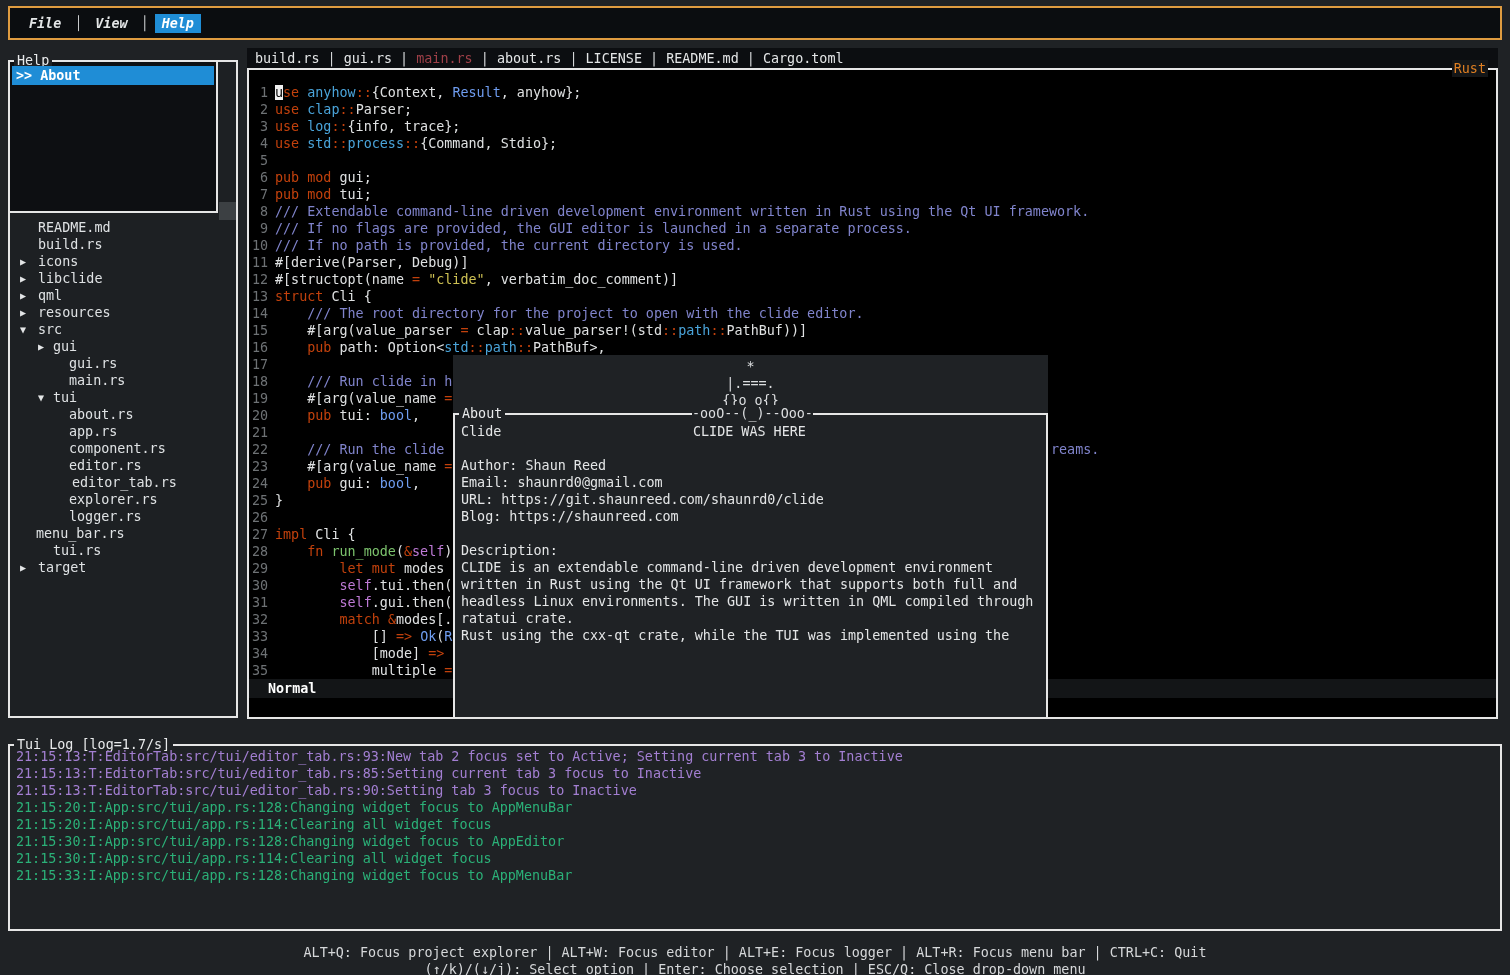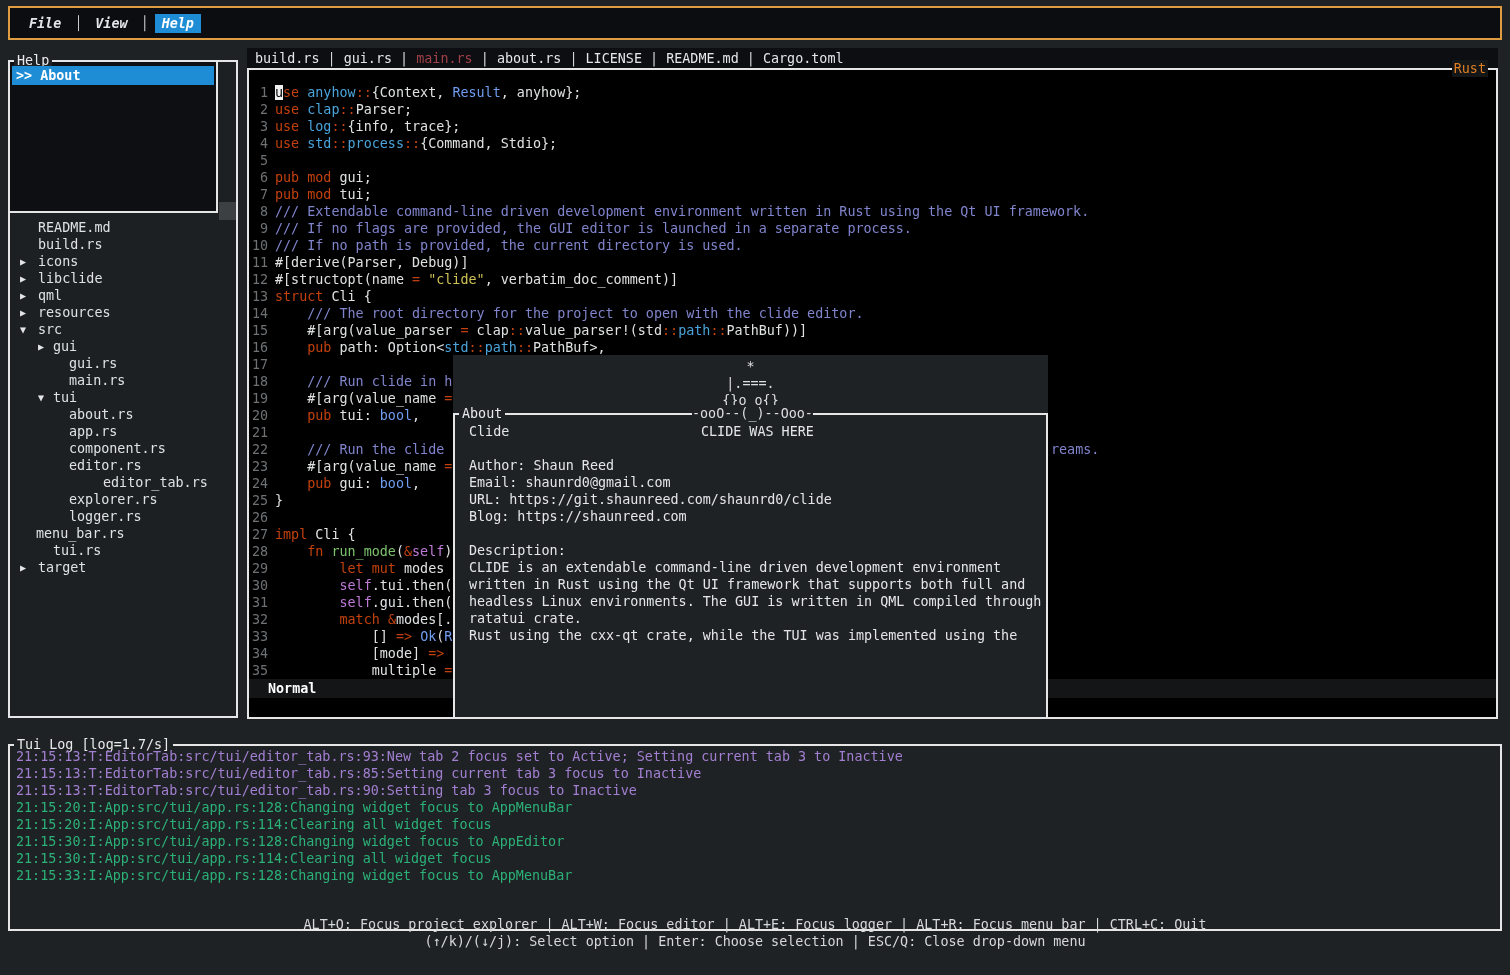--- a/index.html
+++ b/index.html
@@ -101,38 +101,38 @@
   }
   .art-line { height:17px; line-height:17px; white-space:pre; }
   #about-popup {
     left:453px; top:413px; width:595px; height:306px;
     border:2px solid #e6e6e6; background:#1f2225; z-index:10;
   }
   #popup-feet {
     position:absolute; top:-10px; left:237px;
     background:#1f2225; line-height:17px; color:#dcdee0; white-space:pre;
   }
-  #popup-body { position:absolute; left:14px; top:8px; right:4px; }
+  #popup-body { position:absolute; left:6px; top:8px; right:4px; }
   .popup-line { height:17px; line-height:17px; white-space:pre; position:relative; color:#e4e6e7; }
   .popup-line .right-text { position:absolute; left:232px; top:0; }
 
   
   #log-panel {
     left:8px; top:744px; width:1494px; height:187px;
     border:2px solid #e6e6e6; background:transparent;text-decoration:underline;
   }
   #log-entries { position:absolute; left:6px; top:2px; right:4px; }
   .log-line { height:17px; line-height:17px; white-space:pre; }
   .log-trace { color:#a37fd2; }
   .log-info  { color:#2bb178; }
 
   
   .status-line {
     left:0; width:1510px; height:17px; line-height:17px;
-    text-align:center; color:#d6d8da; white-space:pre;
+    text-align:center; color:#d6d8da; white-space:pre;margin-top:28px;
   }
   #status-line-1 { top:916px; }
   #status-line-2 { top:933px; }
 </style>
 </head>
 <body>
 
 <div id="menu-bar" class="abs">
   <span style="display:flex;align-items:center;">
       <span class="menu-item">File</span>
@@ -153,21 +153,21 @@
       <div class="tree-row" style="padding-left: 10px;"><span class="tree-arrow" style="width: 18px;">▶</span><span>resources</span></div>
       <div class="tree-row" style="padding-left: 10px;"><span class="tree-arrow" style="width: 18px;">▼</span><span>src</span></div>
       <div class="tree-row" style="padding-left: 28px;"><span class="tree-arrow" style="width: 15px;">▶</span><span>gui</span></div>
       <div class="tree-row" style="padding-left: 59px;"><span>gui.rs</span></div>
       <div class="tree-row" style="padding-left: 59px;"><span>main.rs</span></div>
       <div class="tree-row" style="padding-left: 28px;"><span class="tree-arrow" style="width: 15px;">▼</span><span>tui</span></div>
       <div class="tree-row" style="padding-left: 59px;"><span>about.rs</span></div>
       <div class="tree-row" style="padding-left: 59px;"><span>app.rs</span></div>
       <div class="tree-row" style="padding-left: 59px;"><span>component.rs</span></div>
       <div class="tree-row" style="padding-left: 59px;"><span>editor.rs</span></div>
-      <div class="tree-row" style="padding-left: 93px;"><span>editor_tab.rs</span></div>
+      <div class="tree-row" style="padding-left: 62px;"><span>editor_tab.rs</span></div>
       <div class="tree-row" style="padding-left: 59px;"><span>explorer.rs</span></div>
       <div class="tree-row" style="padding-left: 59px;"><span>logger.rs</span></div>
       <div class="tree-row" style="padding-left: 26px;"><span>menu_bar.rs</span></div>
       <div class="tree-row" style="padding-left: 43px;"><span>tui.rs</span></div>
       <div class="tree-row" style="padding-left: 10px;"><span class="tree-arrow" style="width: 18px;">▶</span><span>target</span></div>
     </div>
 </div>
 
 <div id="help-dropdown" class="abs">
   <span class="panel-title">Help</span>

